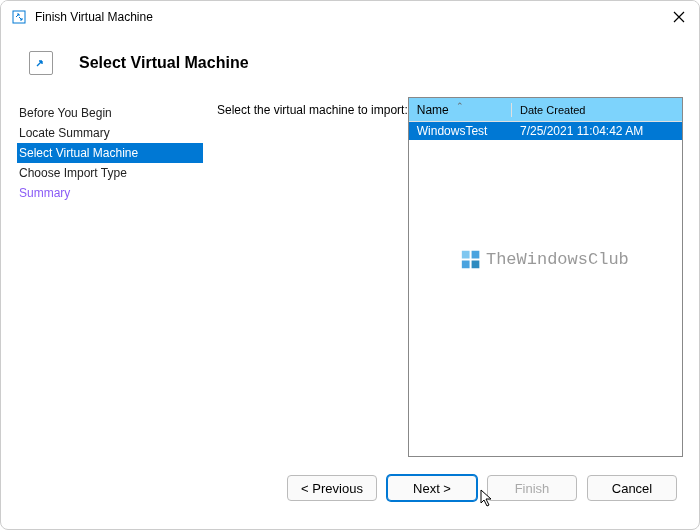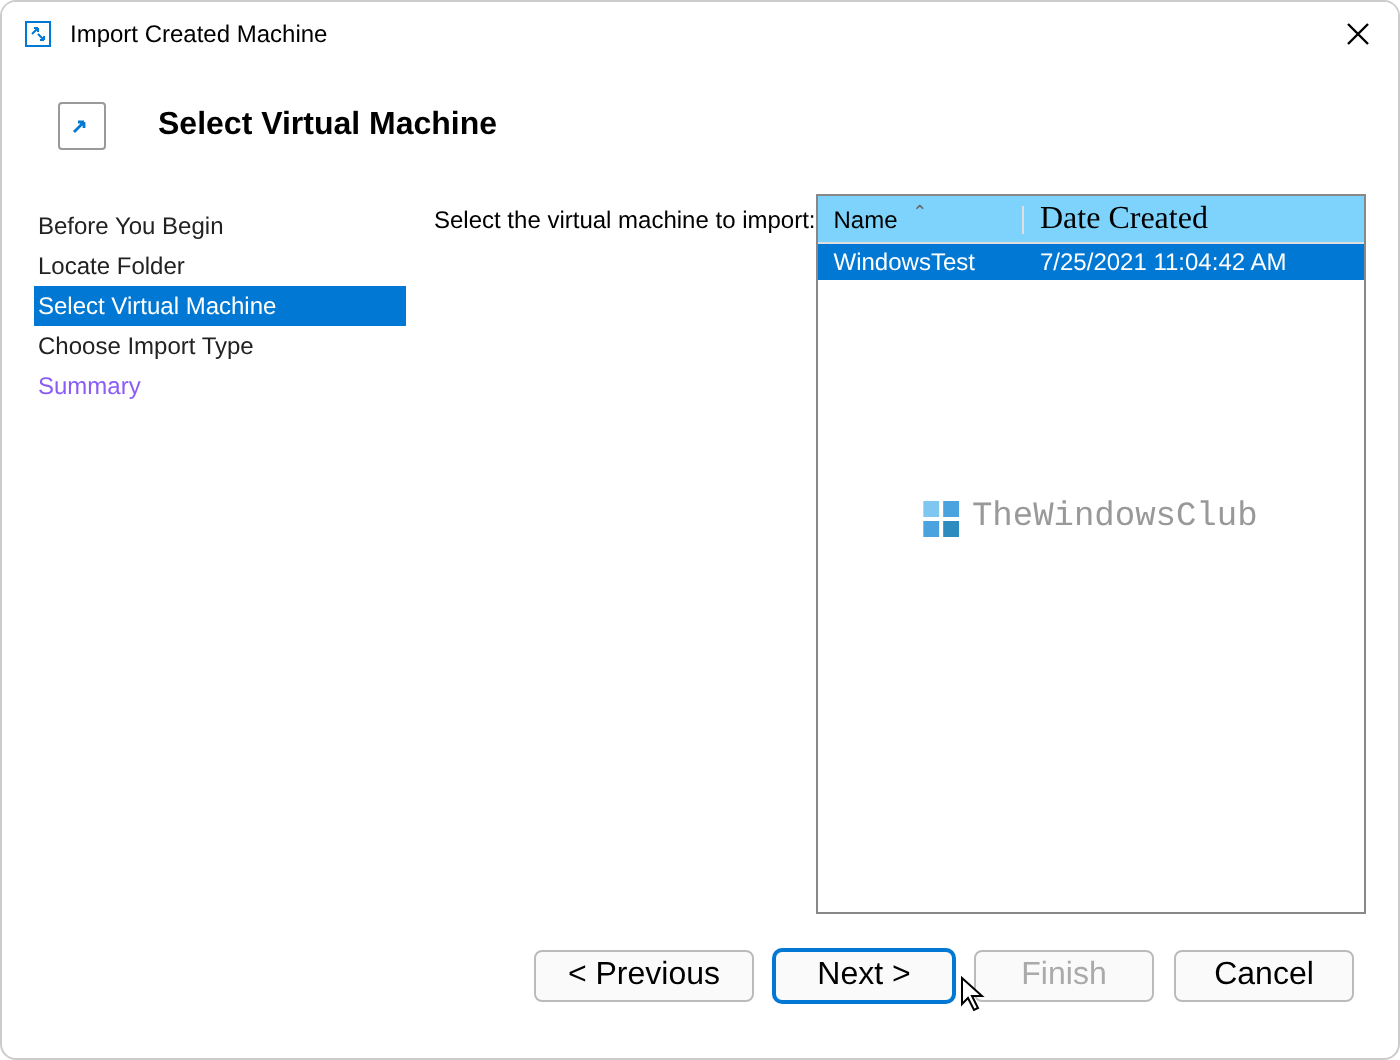--- a/index.html
+++ b/index.html
@@ -126,22 +126,21 @@
     .col-name {
       flex: 1;
       padding: 0 8px;
       font-size: 12px;
       position: relative;
       border-right: 1px solid #e0e0e0;
     }
     .col-date {
       width: 170px;
       padding: 0 8px;
-      font-size: 16px;
-      font-family: Liberation Serif, serif;
+      font-size: 11px;
     }
     .sort-caret {
       position: absolute;
       left: 50%;
       top: -2px;
       transform: translateX(-50%);
       font-size: 9px;
       color: #666;
     }
     .list-row {
@@ -186,24 +185,24 @@
       gap: 10px;
       padding: 18px 22px;
       position: relative;
     }
     .btn {
       min-width: 90px;
       height: 26px;
       border: 1px solid #bbb;
       background: #fafafa;
       border-radius: 4px;
-      font-size: 16px;
+      font-size: 13px;
       color: #000;
       cursor: pointer;
-      padding: 0 16px;
+      padding: 0 6px;
     }
     .btn:disabled {
       color: #aaa;
       cursor: default;
     }
     .btn.focused {
       border: 1px solid #0078d4;
       box-shadow: 0 0 0 1px #0078d4;
     }
     .cursor {
@@ -218,42 +217,42 @@
 </head>
 <body>
 
 <div class="titlebar">
   <div class="titlebar-icon">
     <svg width="14" height="14" viewBox="0 0 14 14">
       <rect x="1" y="1" width="12" height="12" fill="none" stroke="#0078d4" stroke-width="1"></rect>
       <path d="M4 7 L7 4 M7 4 L7 6 M7 4 L5 4 M7 7 L10 10 M10 10 L10 8 M10 10 L8 10" stroke="#0078d4" stroke-width="1" fill="none"></path>
     </svg>
   </div>
-  <div class="titlebar-title">Import Created Machine</div>
+  <div class="titlebar-title">Finish Virtual Machine</div>
   <div class="titlebar-close">
     <svg width="12" height="12" viewBox="0 0 12 12">
       <path d="M1 1 L11 11 M11 1 L1 11" stroke="#000" stroke-width="1.2"></path>
     </svg>
   </div>
 </div>
 
 <div class="header">
   <div class="header-icon">
     <svg width="14" height="14" viewBox="0 0 14 14">
       <path d="M3 10 L8 5 M8 5 L8 8 M8 5 L5 5" stroke="#0078d4" stroke-width="1.4" fill="none"></path>
     </svg>
   </div>
   <div class="header-title">Select Virtual Machine</div>
 </div>
 
 <div class="body">
 
   <div class="sidebar">
     <div class="sidebar-item">Before You Begin</div>
-    <div class="sidebar-item">Locate Folder</div>
+    <div class="sidebar-item">Locate Summary</div>
     <div class="sidebar-item active">Select Virtual Machine</div>
     <div class="sidebar-item">Choose Import Type</div>
     <div class="sidebar-item muted">Summary</div>
   </div>
 
   <div class="main">
     <div class="instruction">Select the virtual machine to import:</div>
     <div class="listview">
       <div class="list-header">
         <div class="col-name">

